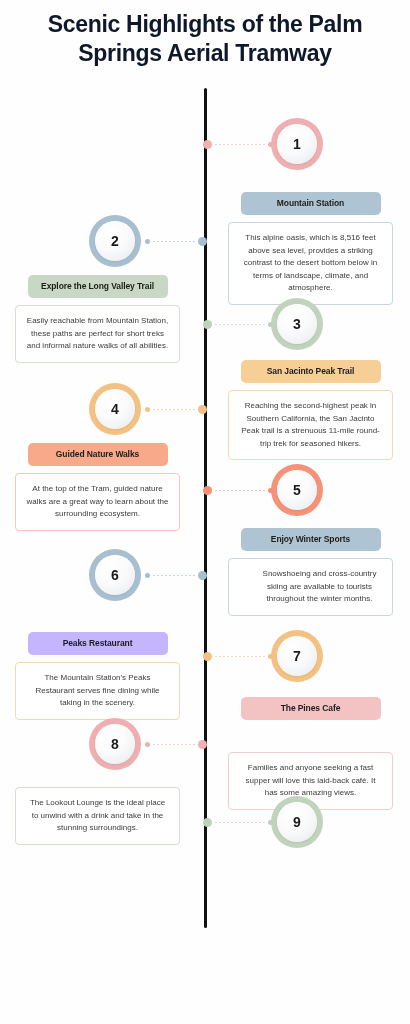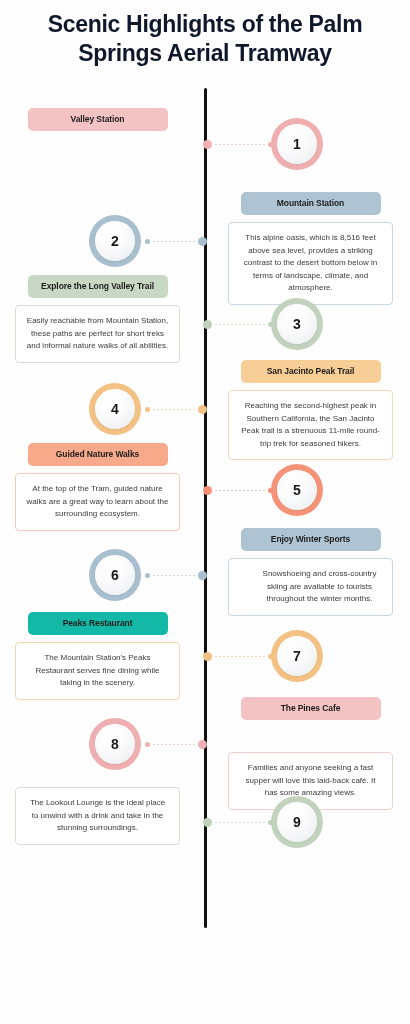--- a/index.html
+++ b/index.html
@@ -138,21 +138,20 @@
 <body>
 
 <div id="infographic">
 
   <h1 class="title">Scenic Highlights of the Palm Springs Aerial Tramway</h1>
 
   <div class="spine"></div>
 
   <div id="rows">
       <div class="textcol left" style="top: 108px;">
-        <div class="badge" style="background: rgb(243, 195, 196);">Valley Station</div>
       </div>
       <div class="medallion right" style="top: 118px; background: rgb(239, 175, 176);">
         <div class="inner">1</div>
       </div>
       <div class="connector to-right" style="top: 140px;">
         <span class="dot-big" style="background: rgb(240, 175, 177);"></span>
         <span class="dash" style="background-image: repeating-linear-gradient(to right, rgb(239, 207, 203) 0px, rgb(239, 207, 203) 2px, transparent 2px, transparent 4px);"></span>
         <span class="dot-small" style="background: rgb(240, 175, 177);"></span>
       </div>
       <div class="textcol right" style="top: 192px;">
@@ -209,21 +208,21 @@
       </div>
       <div class="medallion left" style="top: 549px; background: rgb(168, 191, 207);">
         <div class="inner">6</div>
       </div>
       <div class="connector to-left" style="top: 571px;">
         <span class="dot-small" style="background: rgb(168, 191, 207);"></span>
         <span class="dash" style="background-image: repeating-linear-gradient(to right, rgb(199, 214, 224) 0px, rgb(199, 214, 224) 2px, transparent 2px, transparent 4px);"></span>
         <span class="dot-big" style="background: rgb(168, 191, 207);"></span>
       </div>
       <div class="textcol left" style="top: 612px;">
-        <div class="badge" style="background: #14b8a6;">Peaks Restaurant</div>
+        <div class="badge" style="background: #c4b5fd; margin-top: 20px;">Peaks Restaurant</div>
         <div class="para" style="border-color: rgb(242, 216, 183);">The Mountain Station's Peaks Restaurant serves fine dining while taking in the scenery.</div>
       </div>
       <div class="medallion right" style="top: 630px; background: rgb(243, 193, 131);">
         <div class="inner">7</div>
       </div>
       <div class="connector to-right" style="top: 652px;">
         <span class="dot-big" style="background: rgb(243, 193, 131);"></span>
         <span class="dash" style="background-image: repeating-linear-gradient(to right, rgb(242, 216, 183) 0px, rgb(242, 216, 183) 2px, transparent 2px, transparent 4px);"></span>
         <span class="dot-small" style="background: rgb(243, 193, 131);"></span>
       </div>

